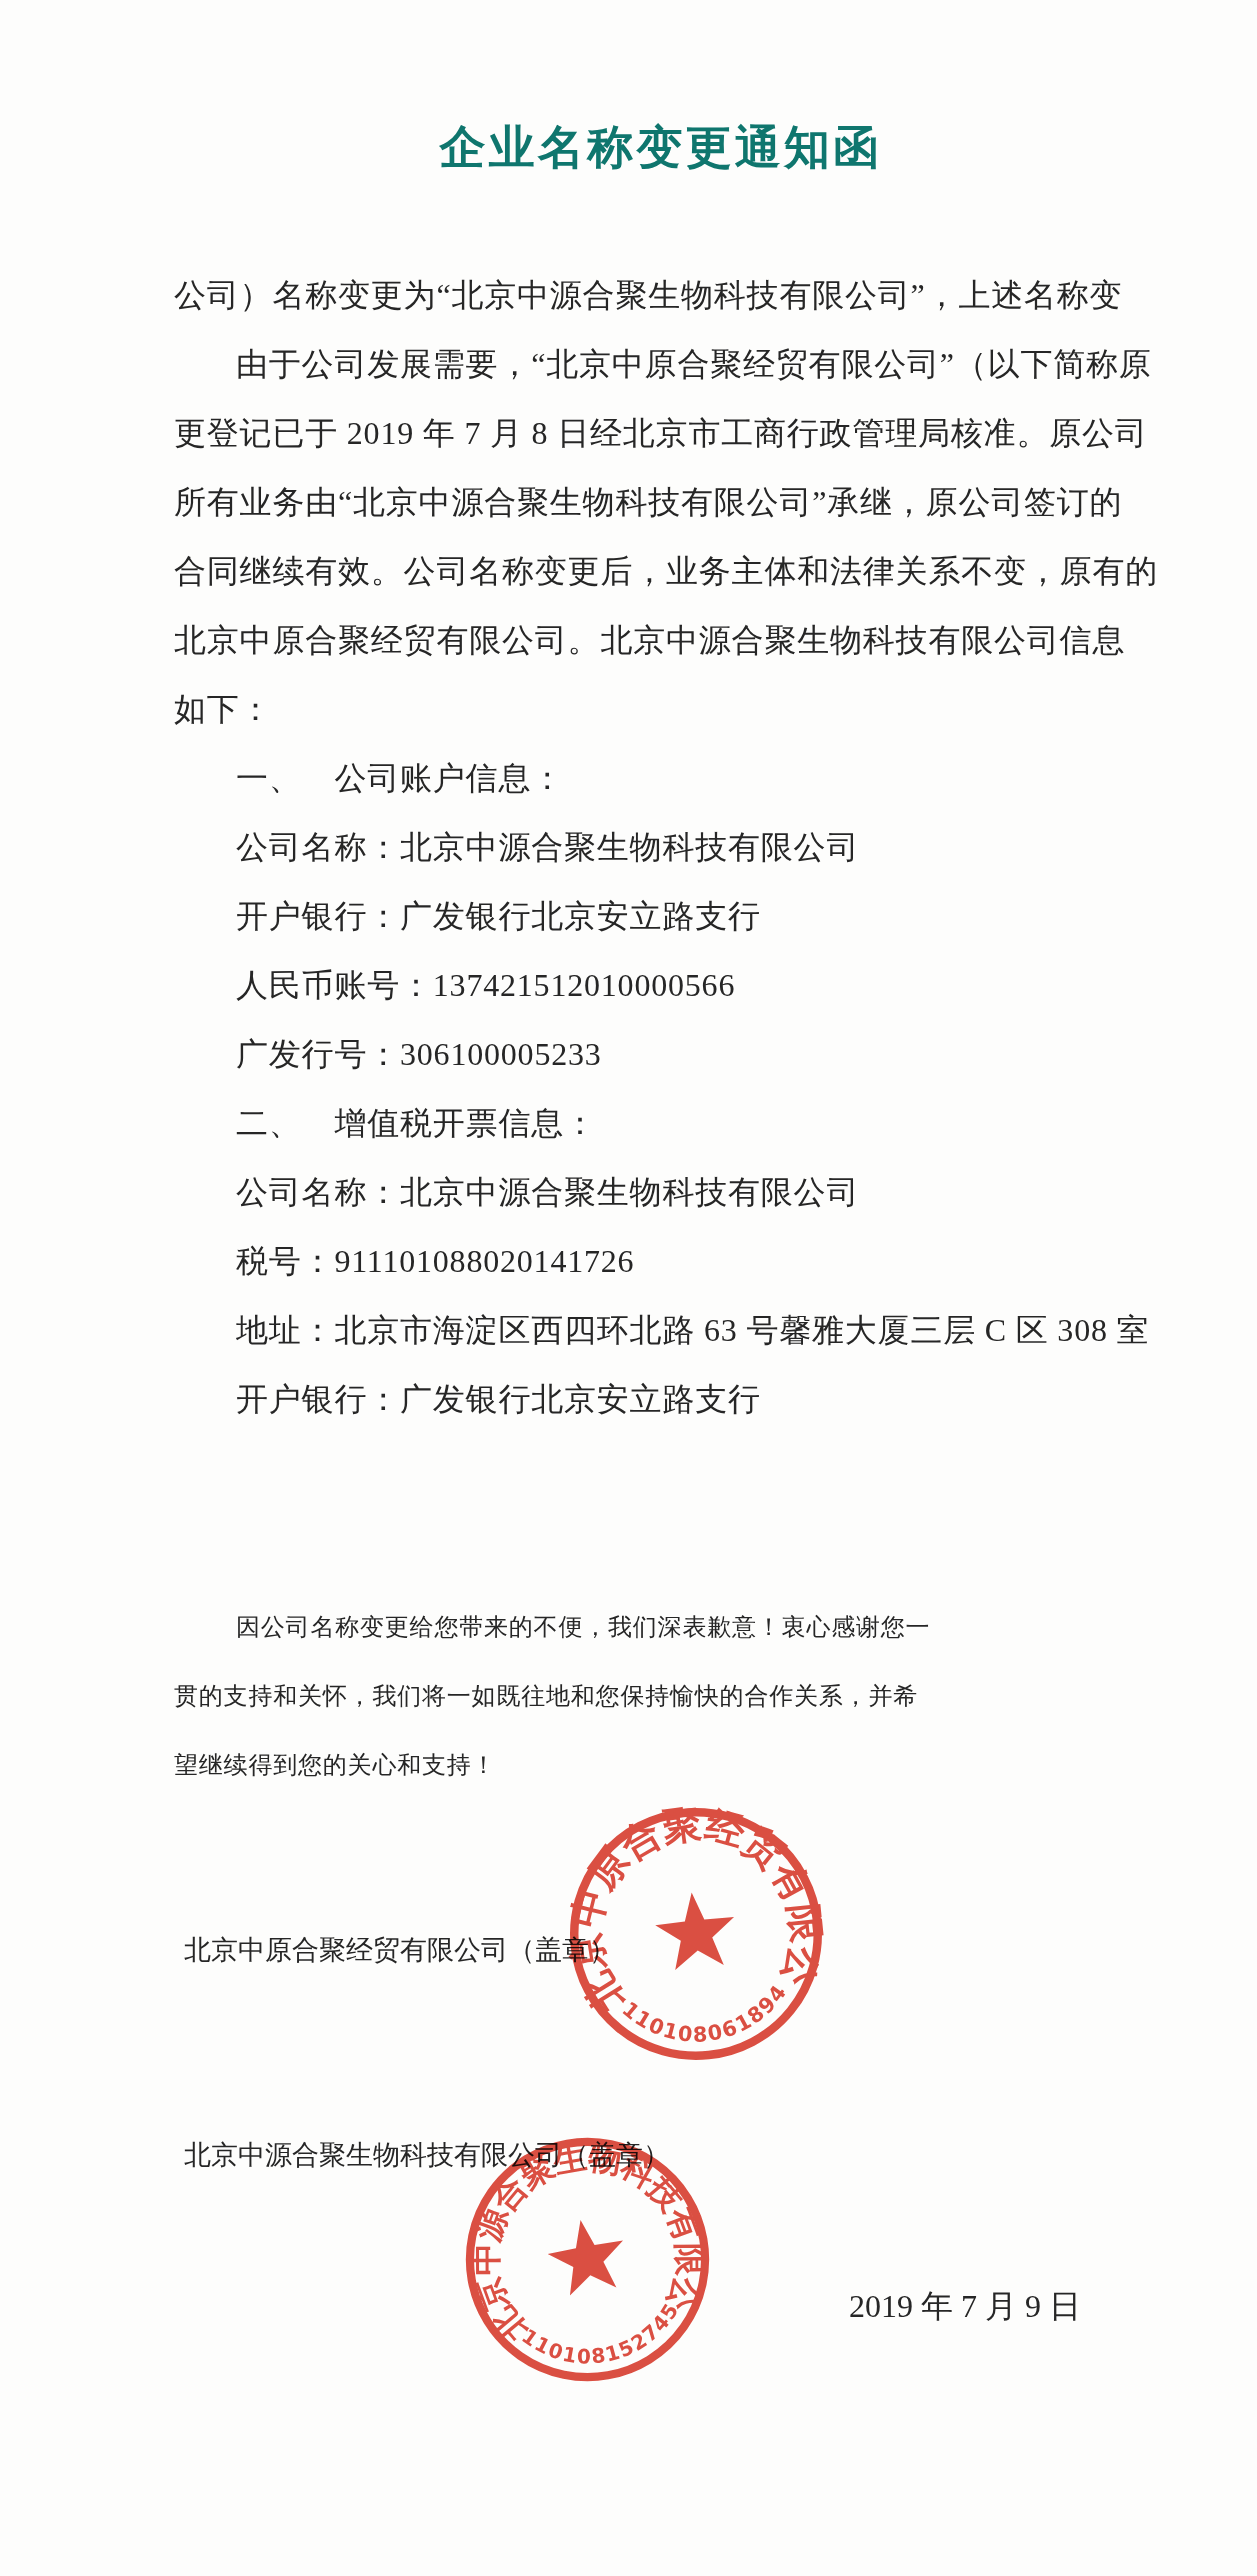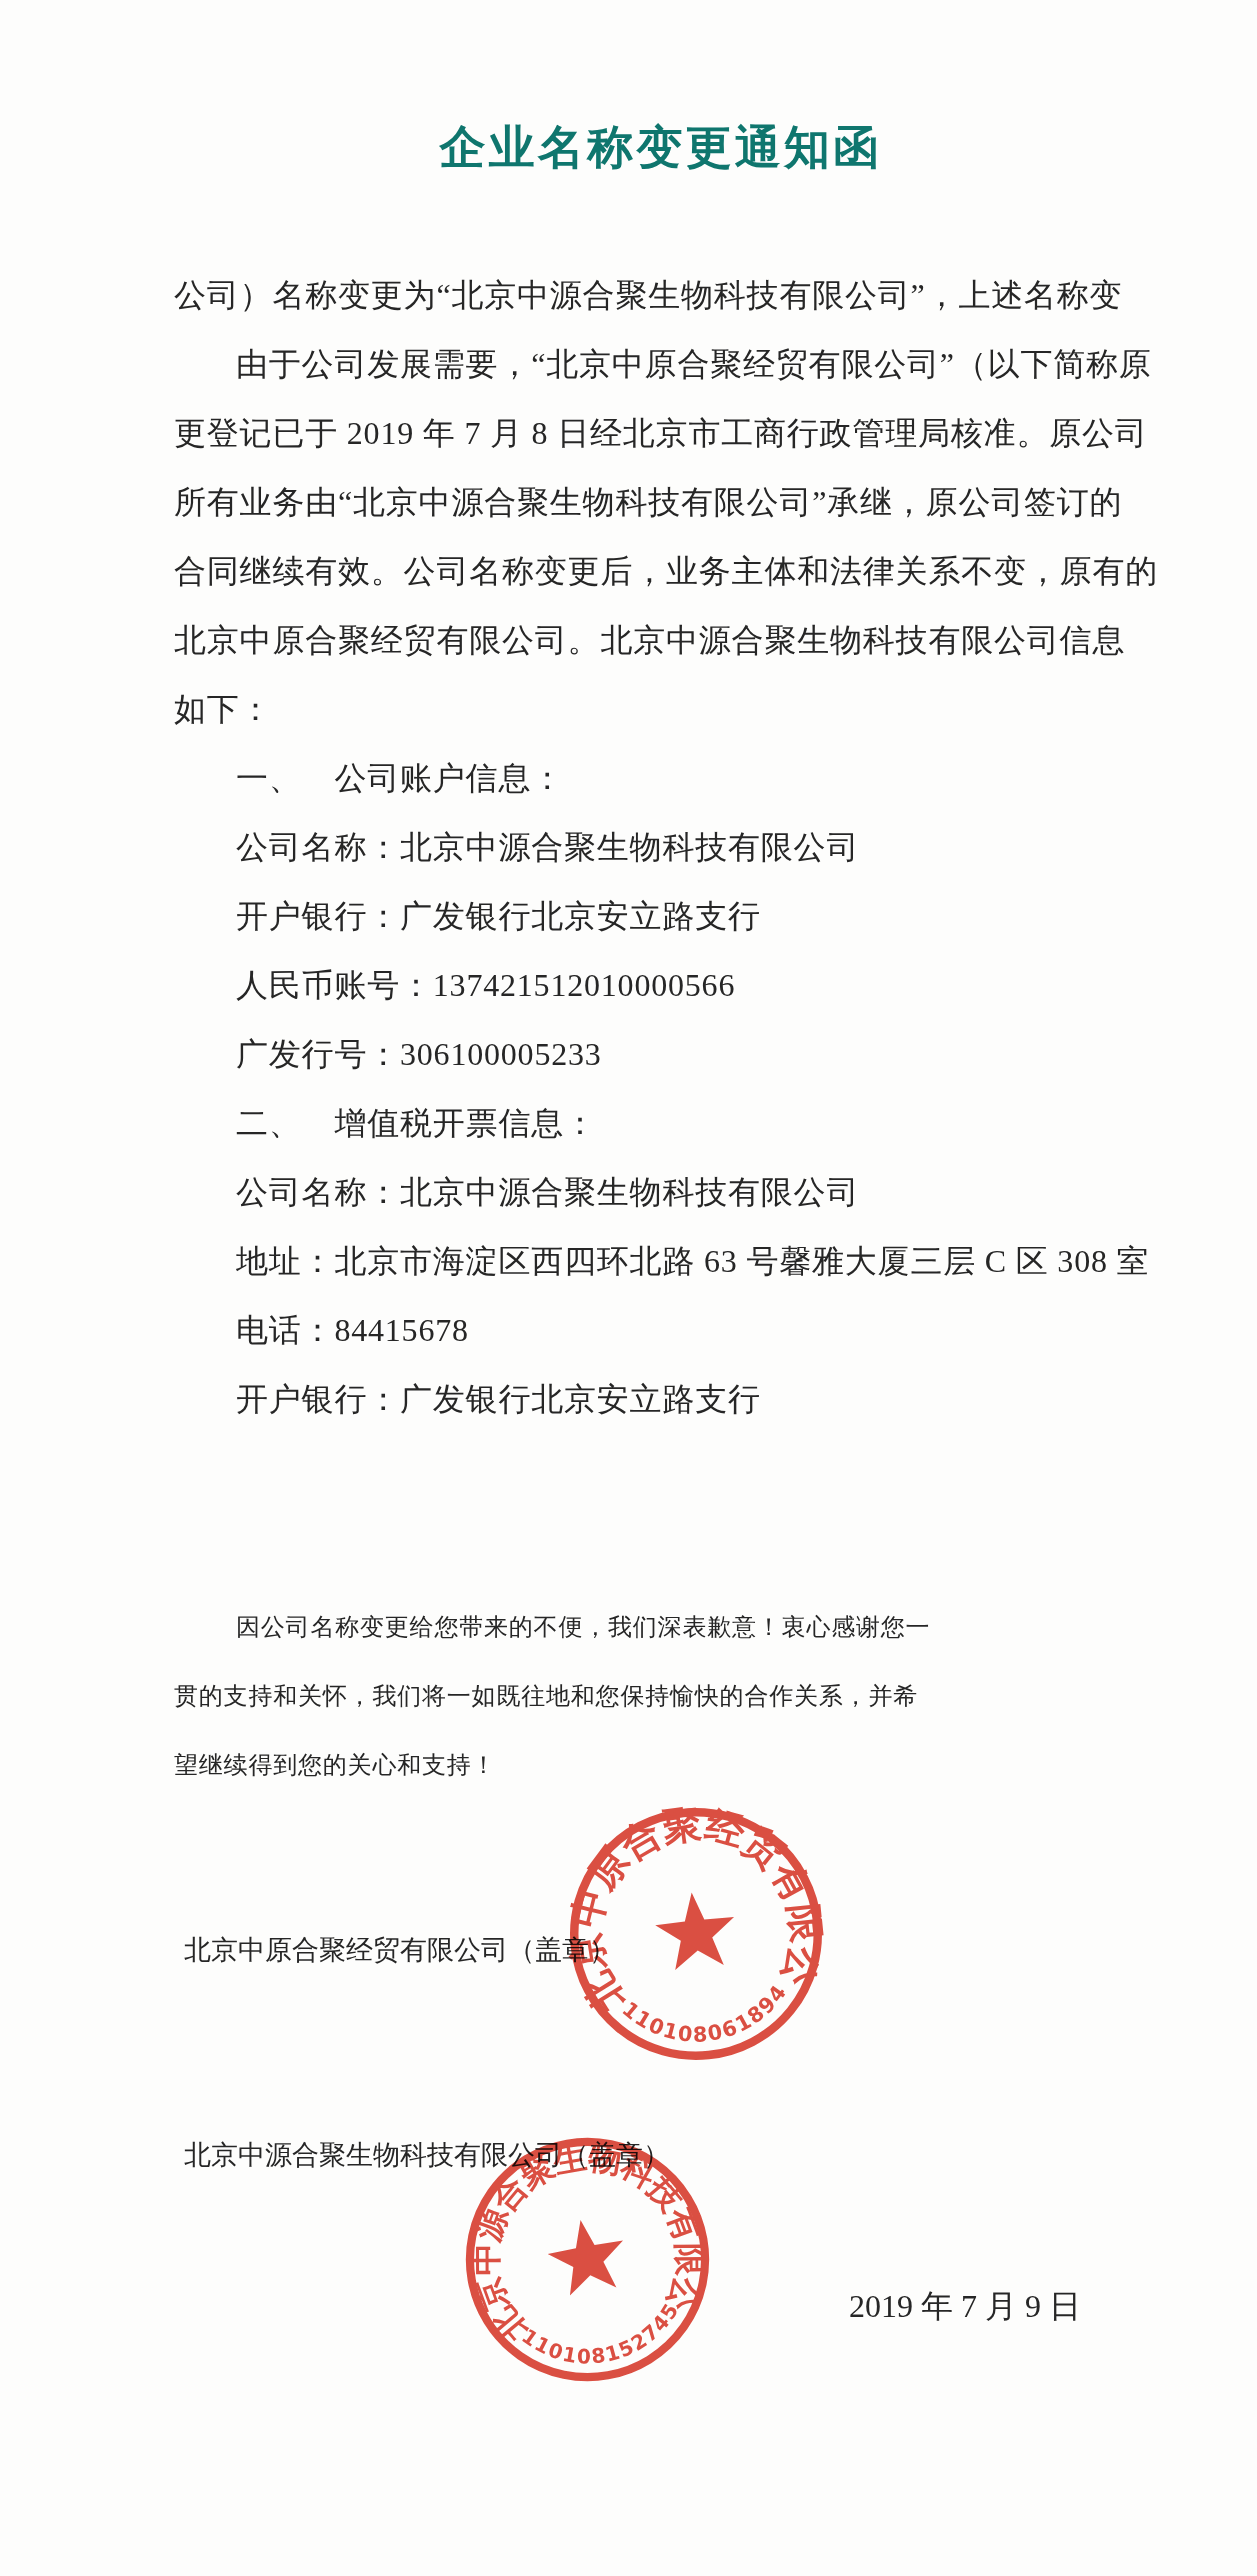--- a/index.html
+++ b/index.html
@@ -83,22 +83,22 @@
     <div class="line">合同继续有效。公司名称变更后，业务主体和法律关系不变，原有的</div>
     <div class="line">北京中原合聚经贸有限公司。北京中源合聚生物科技有限公司信息</div>
     <div class="line">如下：</div>
     <div class="line indent">一、　公司账户信息：</div>
     <div class="line indent">公司名称：北京中源合聚生物科技有限公司</div>
     <div class="line indent">开户银行：广发银行北京安立路支行</div>
     <div class="line indent">人民币账号：137421512010000566</div>
     <div class="line indent">广发行号：306100005233</div>
     <div class="line indent">二、　增值税开票信息：</div>
     <div class="line indent">公司名称：北京中源合聚生物科技有限公司</div>
+    <div class="line indent">税号：911101088020141726</div>
     <div class="line indent">地址：北京市海淀区西四环北路 63 号馨雅大厦三层 C 区 308 室</div>
-    <div class="line indent">电话：84415678</div>
     <div class="line indent">开户银行：广发银行北京安立路支行</div>
   </div>
 
   <div class="closing-block">
     <div class="line indent">因公司名称变更给您带来的不便，我们深表歉意！衷心感谢您一</div>
     <div class="line">贯的支持和关怀，我们将一如既往地和您保持愉快的合作关系，并希</div>
     <div class="line">望继续得到您的关心和支持！</div>
   </div>
 
   <div class="sig" id="sig1">北京中原合聚经贸有限公司（盖章）</div>

